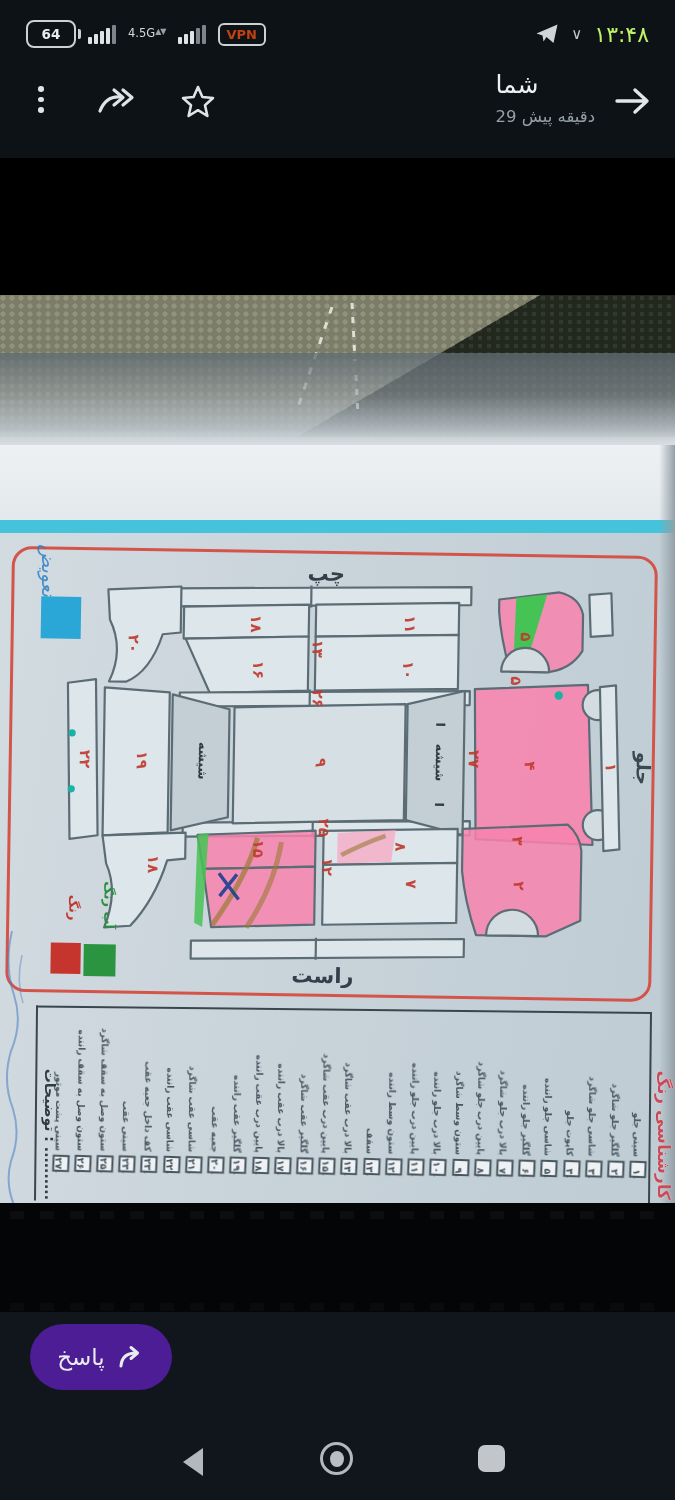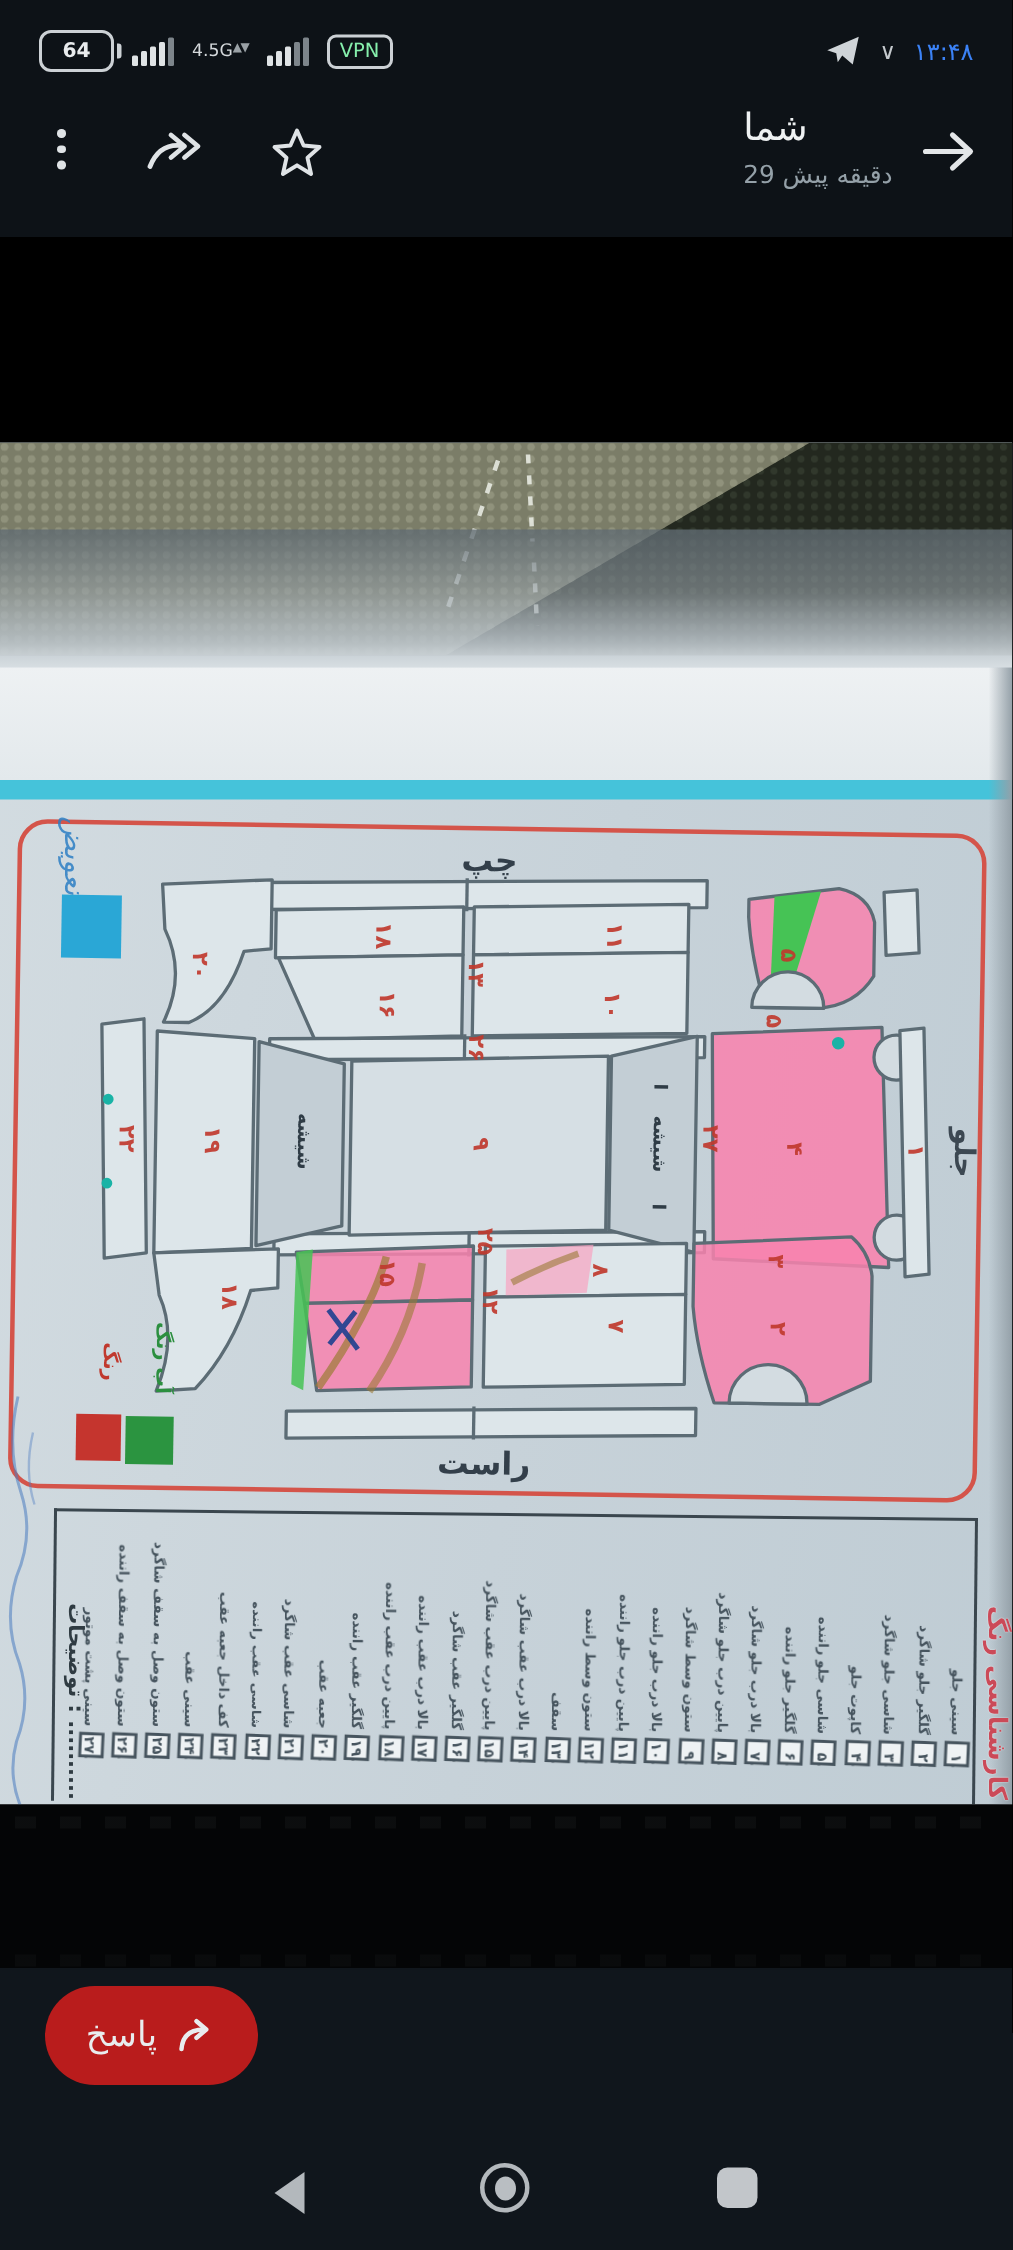--- a/index.html
+++ b/index.html
@@ -12,23 +12,23 @@
   .sb-left,.sb-right{display:flex;align-items:center;gap:12px;}
   .battery{position:relative;display:flex;align-items:center;justify-content:center;
            width:46px;height:24px;border:2.5px solid #ccd1d5;border-radius:8px;font-size:13.5px;font-weight:bold;color:#e8ebed;}
   .battery::after{content:"";position:absolute;right:-7px;width:3.5px;height:10px;background:#ccd1d5;border-radius:0 2px 2px 0;}
   .bars{display:flex;align-items:flex-end;gap:2px;height:20px;}
   .bars i{display:block;width:4px;background:#dfe3e5;border-radius:1px;}
   .bars i.dim{background:#7d858b;}
   .netblock{display:flex;flex-direction:row;align-items:flex-start;line-height:1;}
   .netlabel{font-size:11.5px;color:#d4d8db;margin-bottom:1px;}
   .updown{font-size:8px;color:#9aa1a6;letter-spacing:-1px;}
-  .vpn{border:2.5px solid #ccd1d5;border-radius:6px;padding:2px 7px;font-size:13px;font-weight:normal;color:#86efac;}
+  .vpn{border:2.5px solid #ccd1d5;border-radius:6px;padding:2px 7px;font-size:13px;font-weight:bold;color:#c2410c;}
   .chev{font-size:15px;color:#c4c9cd;}
-  .clock{font-size:16px;color:#3b82f6;}
+  .clock{font-size:22px;color:#bef264;}
   .appbar{position:absolute;top:56px;left:0;width:675px;height:100px;}
   .backbtn{position:absolute;right:22px;top:28px;width:40px;height:40px;}
   .titleblock{position:absolute;right:80px;top:14px;color:#eef1f2;}
   .title{font-size:25px;font-weight:500;}
   .subtitle{font-size:16.5px;color:#94a0a8;margin-top:8px;}
   .menu-dots{position:absolute;left:28px;top:30px;width:26px;height:36px;display:flex;flex-direction:column;align-items:center;gap:5px;}
   .menu-dots b{width:5.5px;height:5.5px;border-radius:50%;background:#dfe3e6;}
   .hicon{position:absolute;top:28px;}
   
   .photo{position:absolute;top:295px;left:0;width:675px;height:908px;overflow:hidden;
@@ -69,21 +69,21 @@
             transform:rotate(90deg) translateX(-100%);transform-origin:0 0;}
   .notescol{position:absolute;left:58px;top:905px;white-space:nowrap;font-size:14px;font-weight:700;color:#2f3b42;
             transform:rotate(90deg) translateX(-100%);transform-origin:0 0;letter-spacing:.5px;}
   .edgetext{position:absolute;left:674px;top:905px;white-space:nowrap;font-size:17px;font-weight:700;color:#cb4a58;
             transform:rotate(90deg) translateX(-100%);transform-origin:0 0;text-shadow:0 0 1px #fff;}
   
   .blackgap{position:absolute;top:1203px;left:0;width:675px;height:109px;background:#040506;}
   .faintrow{position:absolute;left:10px;width:655px;height:8px;opacity:.5;
             background:repeating-linear-gradient(to right,#141617 0 14px,transparent 14px 30px);}
   .bottomchrome{position:absolute;top:1312px;left:0;width:675px;height:188px;background:#10161c;}
-  .replypill{position:absolute;left:30px;top:12px;width:142px;height:66px;border-radius:33px;background:#b91c1c;
+  .replypill{position:absolute;left:30px;top:12px;width:142px;height:66px;border-radius:33px;background:#4c1d95;
              display:flex;align-items:center;justify-content:center;gap:12px;color:#e9ecee;}
   .replypill span{font-size:23px;}
   .navbar{position:absolute;top:128px;left:0;width:675px;height:50px;}
   .nav-back{position:absolute;left:183px;top:8px;width:0;height:0;border-top:14px solid transparent;border-bottom:14px solid transparent;
             border-right:20px solid #b3b8bc;}
   .nav-home{position:absolute;left:320px;top:2px;width:33px;height:33px;border:3.5px solid #b3b8bc;border-radius:50%;box-sizing:border-box;}
   .nav-home i{position:absolute;left:50%;top:50%;width:14px;height:16px;margin:-8px 0 0 -7px;background:#b9bec2;border-radius:50%;}
   .nav-recents{position:absolute;left:478px;top:5px;width:27px;height:27px;background:#c2c6ca;border-radius:7px;}
   svg{display:block;}
 </style>

